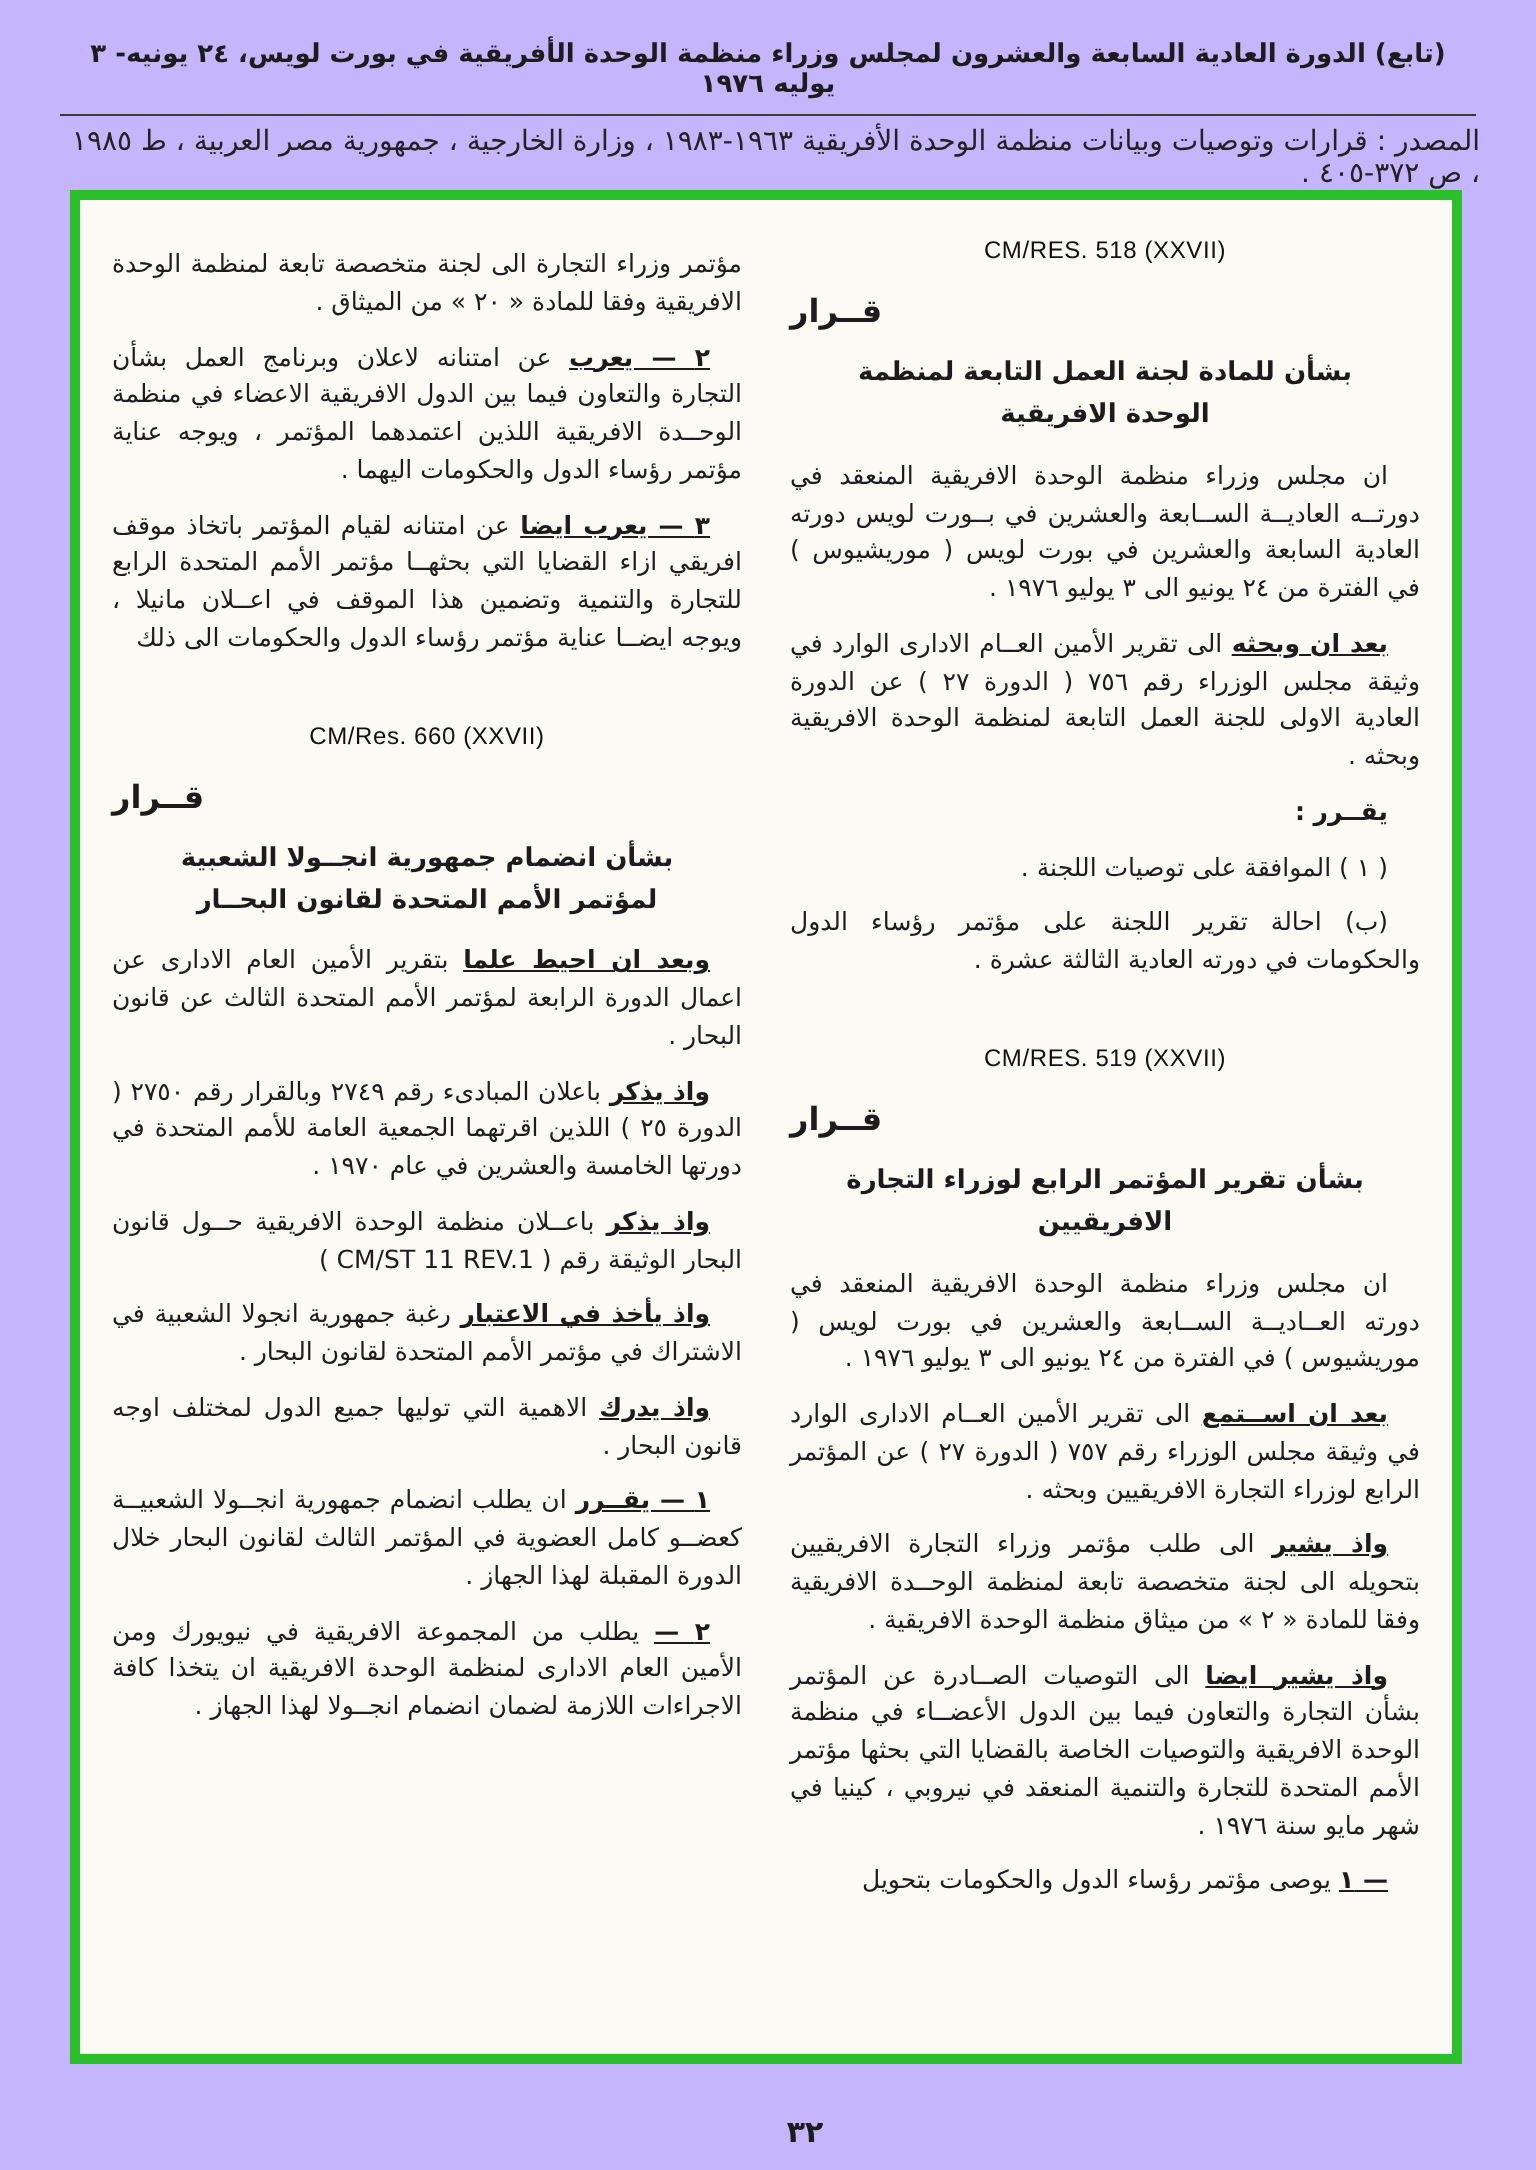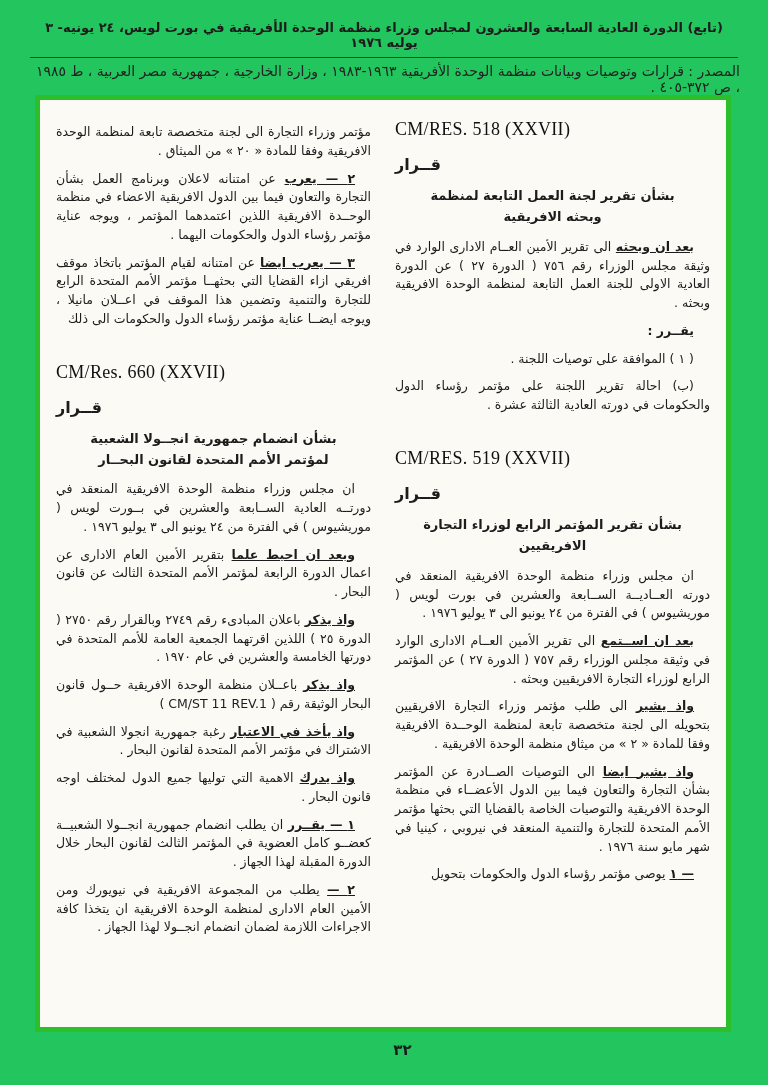--- a/index.html
+++ b/index.html
@@ -6,21 +6,21 @@
   html, body { background: #f4f2ec; }
   body {
     width: 768px; height: 1085px;
     font-family: "DejaVu Sans", sans-serif;
     color: #1c1c1c;
     position: relative;
     overflow: hidden;
   }
   .page {
     width: 768px; height: 1085px;
-    background: #22c55e;
+    background: #c4b5fd;
     position: relative;
   }
   
   .page-header { padding: 20px 28px 0 28px; direction: rtl; }
   .header-line1 {
     font-weight: bold;
     font-size: 13px;
     text-align: center;
     letter-spacing: 0.2px;
   }
@@ -49,23 +49,23 @@
     height: 100%;
   }
   .column {
     flex: 1 1 0;
     font-size: 12.5px;
     line-height: 1.5;
     direction: rtl;
   }
   .res-num {
     direction: ltr;
-    text-align: left;
-    font-family: Liberation Serif, serif;
-    font-size: 18px;
+    text-align: center;
+    font-family: Liberation Sans, sans-serif;
+    font-size: 12px;
     color: #111;
     margin: 2px 0 4px 0;
     letter-spacing: 0.3px;
   }
   .spaced { margin-top: 30px; }
   .res-title {
     text-align: left;
     font-weight: bold;
     font-size: 16px;
     margin: 10px 0 8px 0;
@@ -82,21 +82,21 @@
     text-align: justify;
     text-indent: 16px;
     margin: 9px 0;
   }
   .no-indent { text-indent: 0; }
   .decree { font-weight: bold; }
   .lead { font-weight: bold; text-decoration: underline; }
   
   .page-footer {
     position: absolute;
-    bottom: 26px; left: 0;
+    bottom: 10px; left: 0;
     width: 100%;
     text-align: center;
     padding-left: 37px;
   }
   .page-number { font-size: 15px; font-weight: bold; }
 </style>
 </head>
 <body>
 
 <div class="page">
@@ -106,21 +106,22 @@
     <div class="header-rule"></div>
     <div class="header-line2">المصدر : قرارات وتوصيات وبيانات منظمة الوحدة الأفريقية ١٩٦٣-١٩٨٣ ، وزارة الخارجية ، جمهورية مصر العربية ، ط ١٩٨٥ ، ص ٣٧٢-٤٠٥ .</div>
   </header>
 
   <div class="green-frame">
     <div class="columns">
 
       <section class="column">
         <div class="res-num">CM/RES. 518 (XXVII)</div>
         <h2 class="res-title">قــرار</h2>
-        <h3 class="res-sub">بشأن تقرير لجنة العمل التابعة لمنظمة وبحثه الافريقية</h3>
+        <h3 class="res-sub">بشأن للمادة لجنة العمل التابعة لمنظمة الوحدة الافريقية</h3>
+        <p class="para">ان مجلس وزراء منظمة الوحدة الافريقية المنعقد في دورتــه العاديــة الســابعة والعشرين في بــورت لويس دورته العادية السابعة والعشرين في بورت لويس ( موريشيوس ) في الفترة من ٢٤ يونيو الى ٣ يوليو ١٩٧٦ .</p>
         <p class="para"><b class="lead">بعد ان وبحثه</b> <span>الى تقرير الأمين العــام الادارى الوارد في وثيقة مجلس الوزراء رقم ٧٥٦ ( الدورة ٢٧ ) عن الدورة العادية الاولى للجنة العمل التابعة لمنظمة الوحدة الافريقية وبحثه .</span></p>
         <p class="para decree">يقــرر :</p>
         <p class="para">( ١ ) الموافقة على توصيات اللجنة .</p>
         <p class="para">(ب) احالة تقرير اللجنة على مؤتمر رؤساء الدول والحكومات في دورته العادية الثالثة عشرة .</p>
 
         <div class="res-num spaced">CM/RES. 519 (XXVII)</div>
         <h2 class="res-title">قــرار</h2>
         <h3 class="res-sub">بشأن تقرير المؤتمر الرابع لوزراء التجارة الافريقيين</h3>
         <p class="para">ان مجلس وزراء منظمة الوحدة الافريقية المنعقد في دورته العــاديــة الســابعة والعشرين في بورت لويس ( موريشيوس ) في الفترة من ٢٤ يونيو الى ٣ يوليو ١٩٧٦ .</p>
         <p class="para"><b class="lead">بعد ان اســتمع</b> <span>الى تقرير الأمين العــام الادارى الوارد في وثيقة مجلس الوزراء رقم ٧٥٧ ( الدورة ٢٧ ) عن المؤتمر الرابع لوزراء التجارة الافريقيين وبحثه .</span></p>
@@ -130,21 +131,20 @@
       </section>
 
       <section class="column">
         <p class="para no-indent">مؤتمر وزراء التجارة الى لجنة متخصصة تابعة لمنظمة الوحدة الافريقية وفقا للمادة « ٢٠ » من الميثاق .</p>
         <p class="para"><b class="lead">٢ — يعرب</b> <span>عن امتنانه لاعلان وبرنامج العمل بشأن التجارة والتعاون فيما بين الدول الافريقية الاعضاء في منظمة الوحــدة الافريقية اللذين اعتمدهما المؤتمر ، ويوجه عناية مؤتمر رؤساء الدول والحكومات اليهما .</span></p>
         <p class="para"><b class="lead">٣ — يعرب ايضا</b> <span>عن امتنانه لقيام المؤتمر باتخاذ موقف افريقي ازاء القضايا التي بحثهــا مؤتمر الأمم المتحدة الرابع للتجارة والتنمية وتضمين هذا الموقف في اعــلان مانيلا ، ويوجه ايضــا عناية مؤتمر رؤساء الدول والحكومات الى ذلك</span></p>
 
         <div class="res-num spaced">CM/Res. 660 (XXVII)</div>
         <h2 class="res-title">قــرار</h2>
         <h3 class="res-sub">بشأن انضمام جمهورية انجــولا الشعبية لمؤتمر الأمم المتحدة لقانون البحــار</h3>
-        <p class="para">ان مجلس وزراء منظمة الوحدة الافريقية المنعقد في دورتــه العادية الســابعة والعشرين في بــورت لويس ( موريشيوس ) في الفترة من ٢٤ يونيو الى ٣ يوليو ١٩٧٦ .</p>
         <p class="para"><b class="lead">وبعد ان احيط علما</b> <span>بتقرير الأمين العام الادارى عن اعمال الدورة الرابعة لمؤتمر الأمم المتحدة الثالث عن قانون البحار .</span></p>
         <p class="para"><b class="lead">واذ يذكر</b> <span>باعلان المبادىء رقم ٢٧٤٩ وبالقرار رقم ٢٧٥٠ ( الدورة ٢٥ ) اللذين اقرتهما الجمعية العامة للأمم المتحدة في دورتها الخامسة والعشرين في عام ١٩٧٠ .</span></p>
         <p class="para"><b class="lead">واذ يذكر</b> <span>باعــلان منظمة الوحدة الافريقية حــول قانون البحار الوثيقة رقم ( CM/ST 11 REV.1 )</span></p>
         <p class="para"><b class="lead">واذ يأخذ في الاعتبار</b> <span>رغبة جمهورية انجولا الشعبية في الاشتراك في مؤتمر الأمم المتحدة لقانون البحار .</span></p>
         <p class="para"><b class="lead">واذ يدرك</b> <span>الاهمية التي توليها جميع الدول لمختلف اوجه قانون البحار .</span></p>
         <p class="para"><b class="lead">١ — يقــرر</b> <span>ان يطلب انضمام جمهورية انجــولا الشعبيــة كعضــو كامل العضوية في المؤتمر الثالث لقانون البحار خلال الدورة المقبلة لهذا الجهاز .</span></p>
         <p class="para"><b class="lead">٢ —</b> <span>يطلب من المجموعة الافريقية في نيويورك ومن الأمين العام الادارى لمنظمة الوحدة الافريقية ان يتخذا كافة الاجراءات اللازمة لضمان انضمام انجــولا لهذا الجهاز .</span></p>
       </section>
 
     </div>

